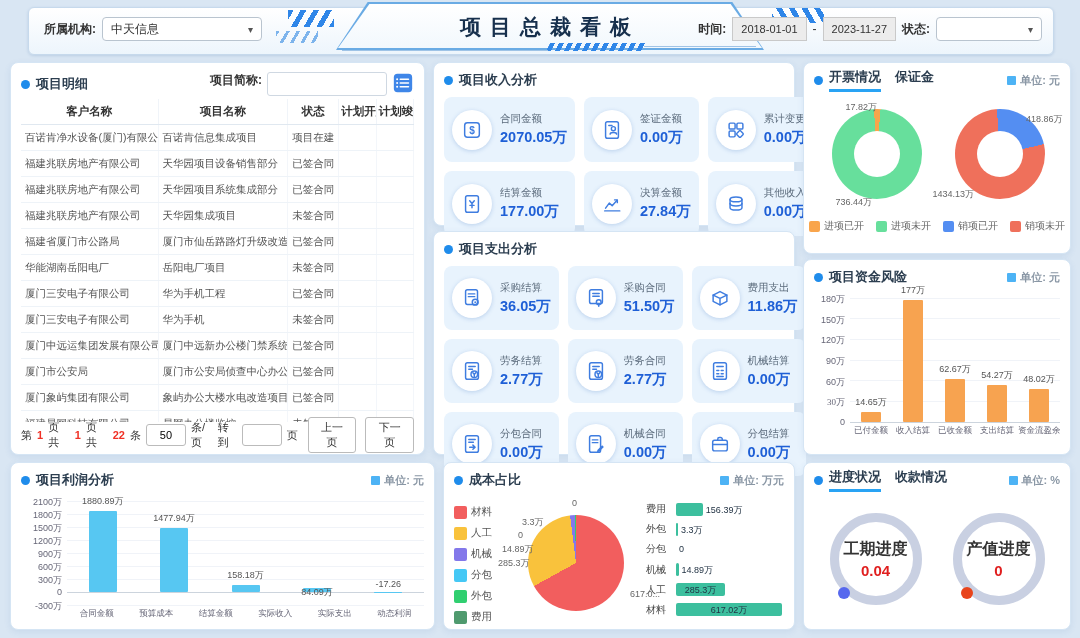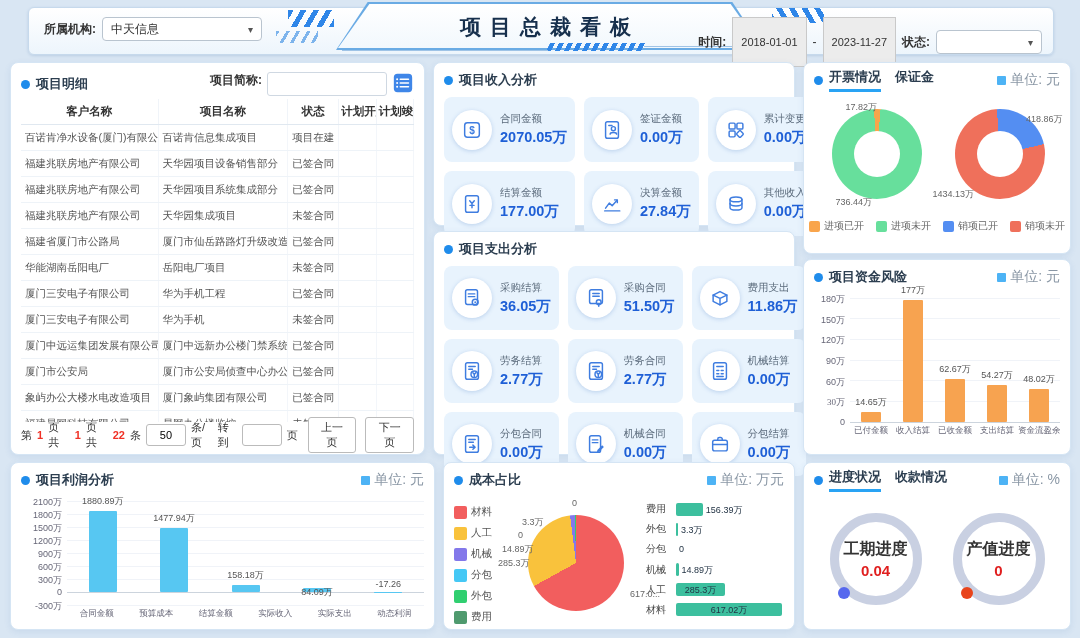--- a/index.html
+++ b/index.html
@@ -6,21 +6,21 @@
   .page{position:relative;width:1080px;height:638px;background:#d9e6f3;font-family:"Liberation Sans",sans-serif;overflow:hidden;}
   
   .header-box{position:absolute;left:28px;top:7px;width:1024px;height:46px;background:linear-gradient(#ffffff,#edf5fc);
     border:1px solid #c6d9ec;border-radius:6px;box-shadow:0 1px 3px rgba(50,100,160,.18);}
   .hgroup{position:absolute;display:flex;align-items:center;gap:6px;font-size:12px;color:#333;font-weight:bold;}
   #org-group{left:44px;top:17px;}
   #right-group{right:38px;top:17px;}
   .sel{display:flex;align-items:center;justify-content:space-between;background:#fff;border:1px solid #b9c4cf;border-radius:4px;
     height:24px;padding:0 8px;font-size:12px;font-weight:normal;color:#333;cursor:pointer;box-sizing:border-box;}
   .sel .chev{color:#555;font-size:10px;margin-left:6px;}
-  .datebox{background:#ececec;border:1px solid #c9c9c9;border-radius:0;height:22px;line-height:22px;padding:13px 8px;
+  .datebox{background:#ececec;border:1px solid #c9c9c9;border-radius:0;height:22px;line-height:22px;padding:0 8px;
     font-size:11px;font-weight:normal;color:#333;}
   .banner-border{position:absolute;left:336px;top:2px;width:428px;height:48px;
     clip-path:polygon(7.4% 0,92.6% 0,100% 100%,0 100%);background:#6aabe4;}
   .banner-fill{position:absolute;left:338px;top:4px;width:424px;height:44px;
     clip-path:polygon(7.4% 0,92.6% 0,100% 100%,0 100%);background:linear-gradient(#ffffff,#f2f8fd);}
   .banner-title{position:absolute;left:336px;top:13px;width:428px;text-align:center;font-size:21px;font-weight:bold;
     color:#17304d;letter-spacing:9px;}
   .hatch{position:absolute;}
   .h-l1{left:288px;top:10px;width:46px;height:17px;background:repeating-linear-gradient(120deg,#2f86e8 0 5px,transparent 5px 11px);}
   .h-l2{left:276px;top:31px;width:42px;height:12px;background:repeating-linear-gradient(120deg,#7db4ec 0 3px,transparent 3px 9px);}
@@ -35,21 +35,21 @@
   #p-detail{left:10px;top:62px;width:415px;height:393px;display:flex;flex-direction:column;}
   #p-income{left:433px;top:62px;width:362px;height:164px;}
   #p-expense{left:433px;top:231px;width:362px;height:224px;}
   #p-invoice{left:803px;top:62px;width:268px;height:192px;}
   #p-risk{left:803px;top:259px;width:268px;height:196px;}
   #p-profit{left:10px;top:462px;width:425px;height:168px;}
   #p-cost{left:443px;top:462px;width:352px;height:168px;}
   #p-progress{left:803px;top:462px;width:268px;height:168px;}
   .ptitle{display:flex;align-items:center;font-size:13px;font-weight:bold;color:#2c3e50;height:22px;}
   .pdot{width:9px;height:9px;border-radius:50%;background:#1f8ceb;margin-right:6px;flex:none;}
-  .unit{margin-left:auto;font-size:14px;color:#8a97a5;font-weight:normal;display:flex;align-items:center;}
+  .unit{margin-left:auto;font-size:11px;color:#8a97a5;font-weight:bold;display:flex;align-items:center;}
   .unit::before{content:'';width:9px;height:9px;background:#4db3f5;margin-right:4px;border-radius:1px;}
   .tabs{display:flex;gap:14px;align-items:flex-end;}
   .tab{font-size:13px;font-weight:bold;color:#2c3e50;padding-bottom:3px;border-bottom:3px solid transparent;cursor:pointer;}
   .tab.active{border-bottom-color:#29a3f4;}
   
   .detail-top{display:flex;align-items:center;height:30px;flex:none;}
   .searchgrp{margin-left:auto;display:flex;align-items:flex-start;gap:5px;}
   .searchgrp label{font-size:12px;font-weight:bold;color:#333;}
   .searchgrp input{width:108px;height:22px;border:1px solid #cfd8e2;border-radius:3px;font-size:11px;padding:0 5px;}
   .list-btn{width:22px;height:22px;border:none;background:transparent;padding:0;cursor:pointer;}
@@ -254,22 +254,22 @@
           <span class="tcell"></span>
         </div>
         <div class="trow">
           <span class="tcell">厦门市公安局</span>
           <span class="tcell">厦门市公安局侦查中心办公设...</span>
           <span class="tcell center">已签合同</span>
           <span class="tcell"></span>
           <span class="tcell"></span>
         </div>
         <div class="trow">
+          <span class="tcell">厦门象屿集团有限公司</span>
           <span class="tcell">象屿办公大楼水电改造项目</span>
-          <span class="tcell">厦门象屿集团有限公司</span>
           <span class="tcell center">已签合同</span>
           <span class="tcell"></span>
           <span class="tcell"></span>
         </div>
         <div class="trow">
           <span class="tcell">福建易网科技有限公司</span>
           <span class="tcell">易网办公楼监控</span>
           <span class="tcell center">未签合同</span>
           <span class="tcell"></span>
           <span class="tcell"></span>

